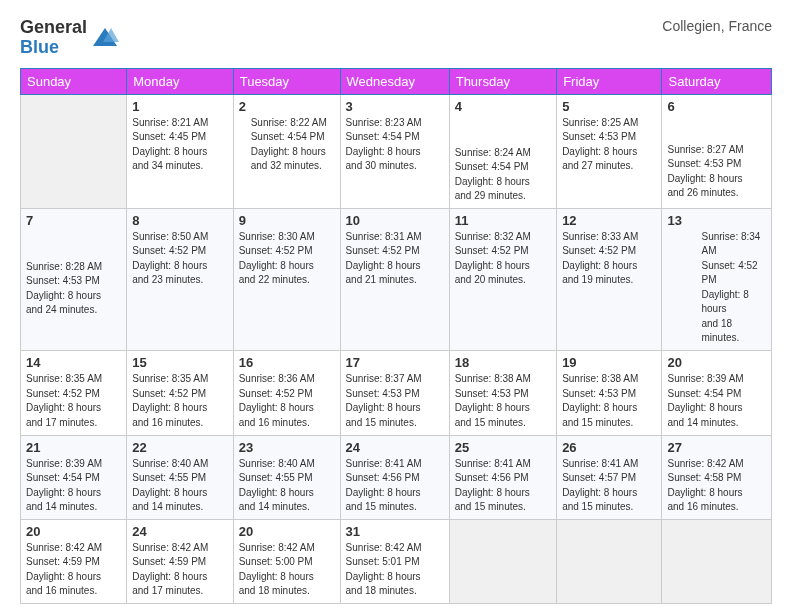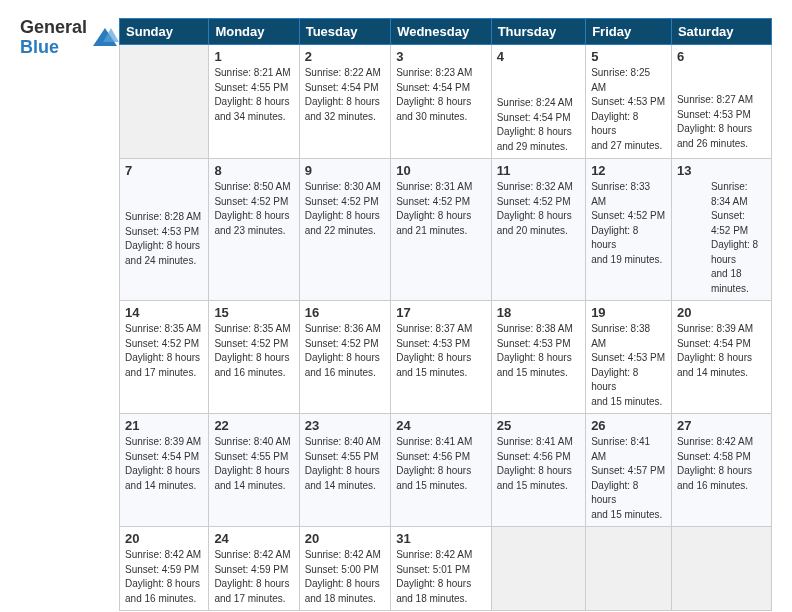--- a/index.html
+++ b/index.html
@@ -8,21 +8,21 @@
       height: 612px;
       font-family: Arial, sans-serif;
       background: #fff;
       overflow: hidden;
     }
     .page {
       width: 792px;
       height: 612px;
       padding: 18px 20px 8px 20px;
       display: flex;
-      flex-direction: row;
+      flex-direction: column;
     }
     .header {
       display: flex;
       justify-content: space-between;
       align-items: flex-start;
       margin-bottom: 10px;
     }
     .logo {
       display: flex;
       align-items: center;
@@ -59,26 +59,26 @@
     .subtitle {
       font-size: 14px;
       color: #555;
     }
     .calendar {
       width: 100%;
       border-collapse: collapse;
       flex: 1;
     }
     .calendar th {
-      background: #0c4a6e;
+      background: #d946ef;
       color: white;
       text-align: left;
       padding: 5px 6px;
       font-size: 13px;
-      font-weight: bold;
+      font-weight: normal;
       border: 1px solid #2b7bbf;
     }
     .calendar td {
       border: 1px solid #ccc;
       vertical-align: top;
       padding: 4px 5px;
       width: 113px;
       min-height: 80px;
       font-size: 10.5px;
       color: #333;
@@ -111,20 +111,21 @@
       <div class="logo-text">
         <span class="logo-general">General</span>
         <span class="logo-blue">Blue</span>
       </div>
       <svg class="logo-icon" viewBox="0 0 28 28">
         <polygon points="14,4 26,22 2,22" fill="#2b7bbf"></polygon>
         <polygon points="20,4 28,18 12,18" fill="#5ba3d9" opacity="0.7"></polygon>
       </svg>
     </div>
     <div class="title-section">
+      <div class="subtitle">Collegien, France</div>
     </div>
   </div>
 
   <table class="calendar">
     <thead>
       <tr id="header-row">
           <th>Sunday</th>
           <th>Monday</th>
           <th>Tuesday</th>
           <th>Wednesday</th>
@@ -132,27 +133,27 @@
           <th>Friday</th>
           <th>Saturday</th>
         </tr>
     </thead>
     <tbody id="calendar-body">
         <tr>
           <td class="empty-cell"></td>
           <td>
             <span class="day-number">1</span>
             <div class="day-info" style="white-space: pre-line;">Sunrise: 8:21 AM
-Sunset: 4:55 PM
+Sunset: 4:45 PM
 Daylight: 8 hours
 and 34 minutes.</div>
           </td>
           <td>
             <span class="day-number">2</span>
-            <div class="day-info" style="white-space: pre-line;">Sunrise: 8:22 AM
+            <div class="day-info" style="white-space: pre-line; margin-left: 12px;">Sunrise: 8:22 AM
 Sunset: 4:54 PM
 Daylight: 8 hours
 and 32 minutes.</div>
           </td>
           <td>
             <span class="day-number">3</span>
             <div class="day-info" style="white-space: pre-line;">Sunrise: 8:23 AM
 Sunset: 4:54 PM
 Daylight: 8 hours
 and 30 minutes.</div>

